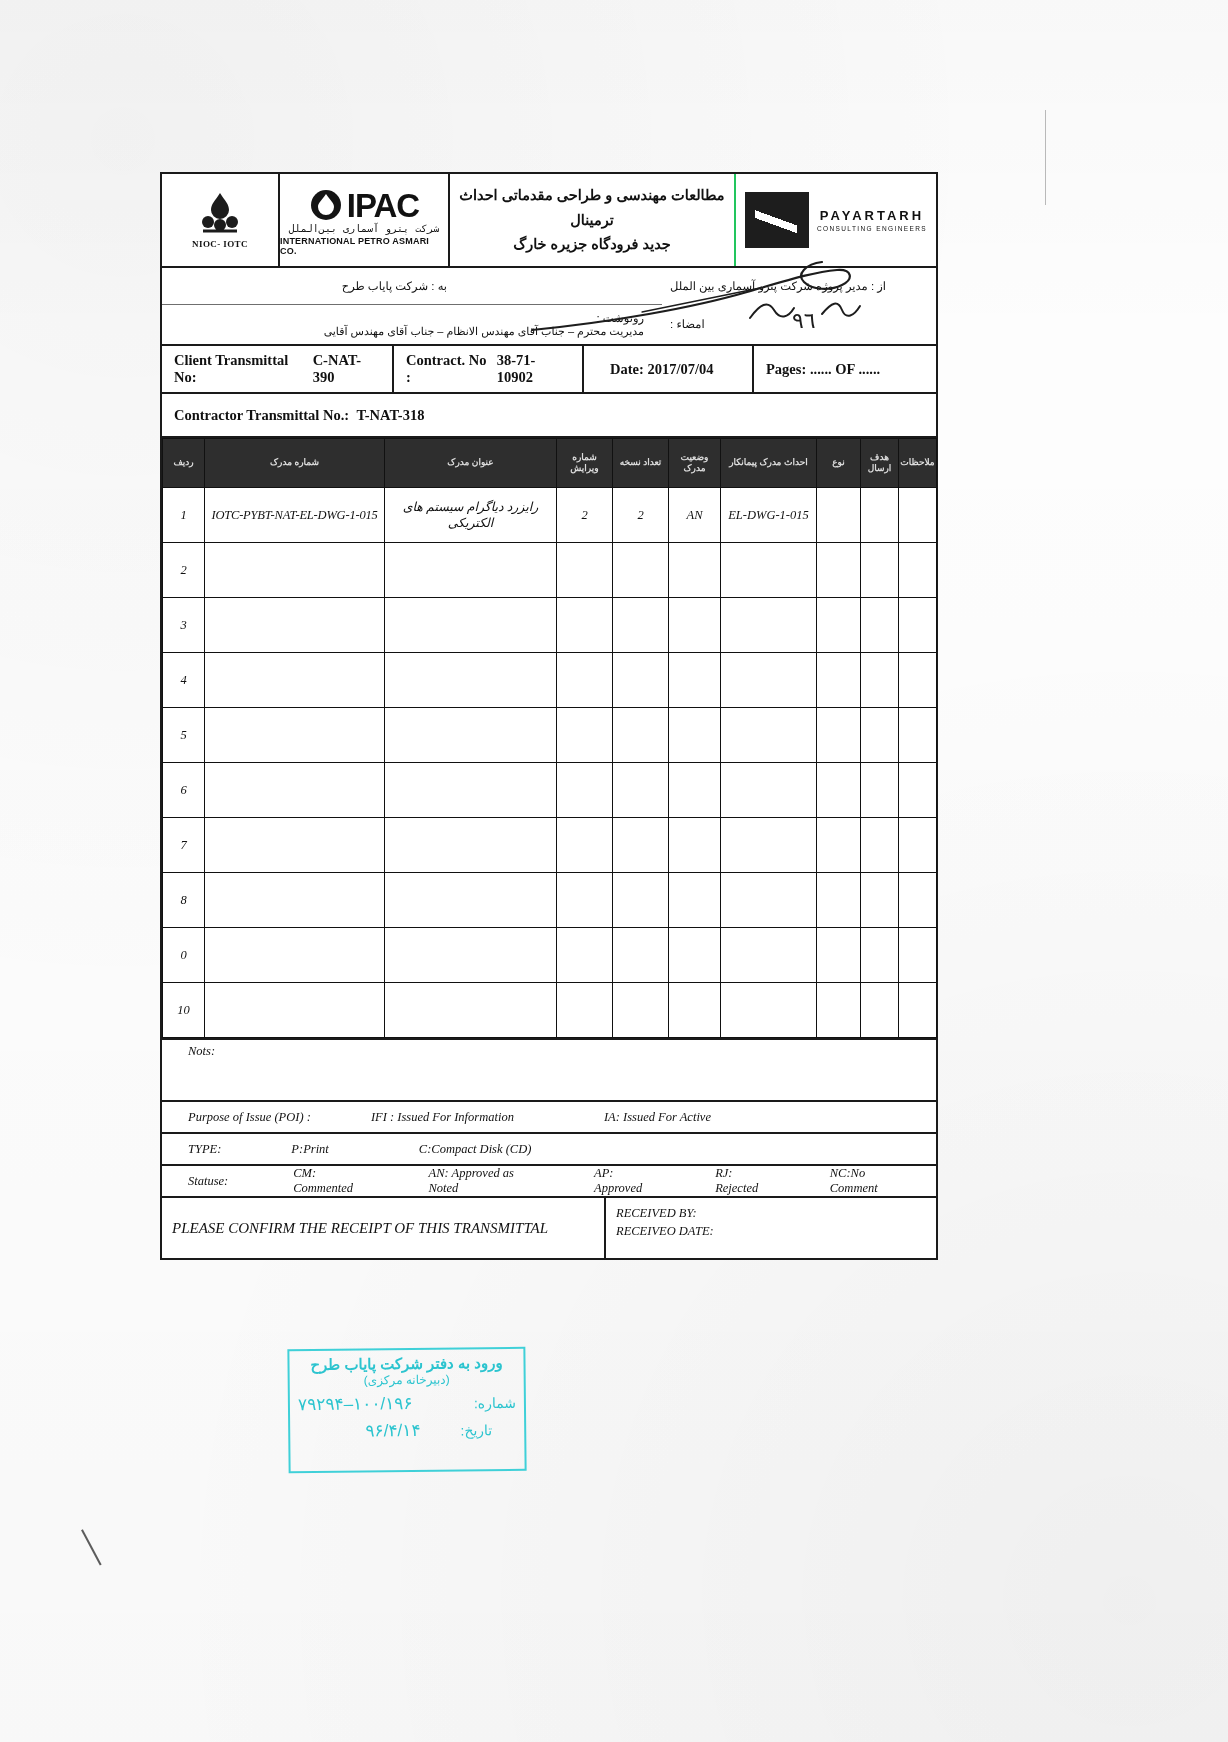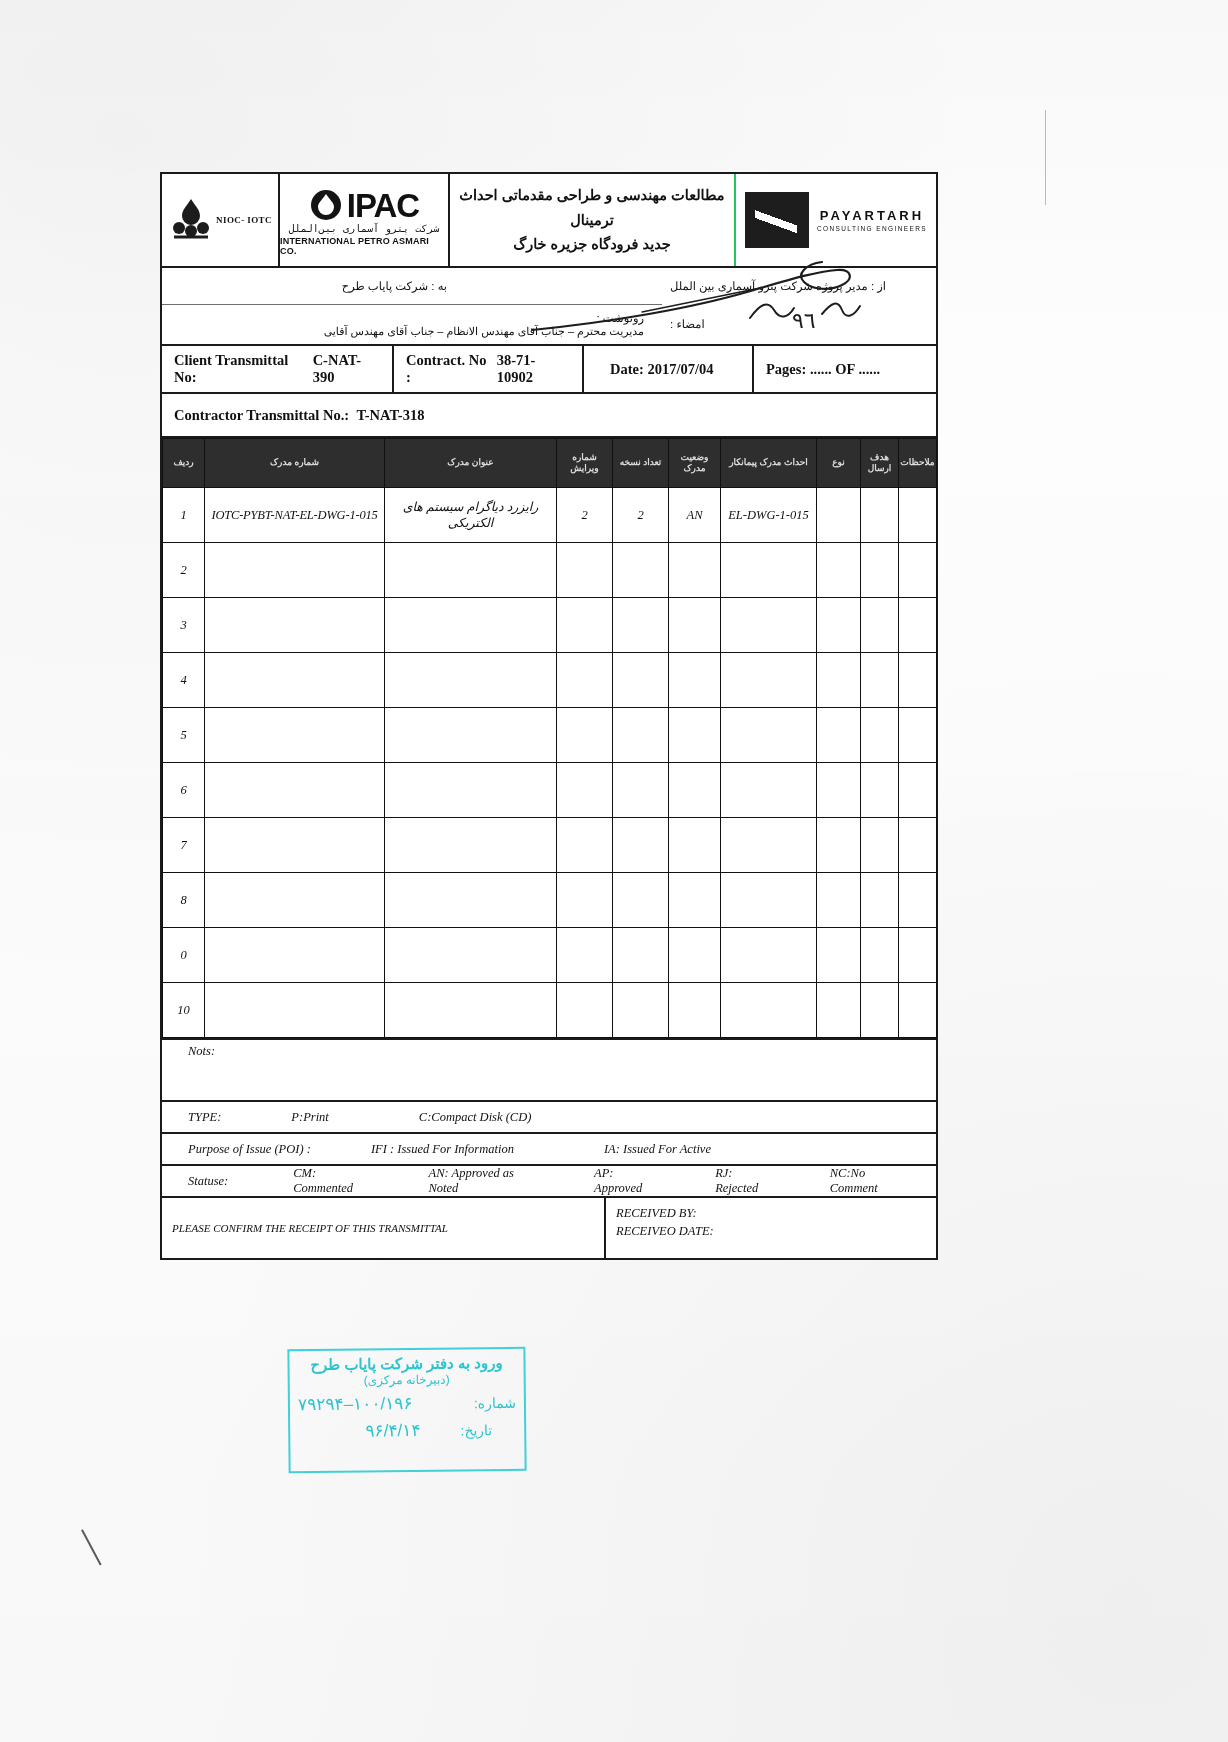--- a/index.html
+++ b/index.html
@@ -67,21 +67,21 @@
   }
   .hdr-cell {
     display: flex;
     align-items: center;
     justify-content: center;
     box-sizing: border-box;
   }
   .hdr-nioc {
     width: 118px;
     border-right: 2px solid #1a1a1a;
-    flex-direction: row;
+    flex-direction: column;
     gap: 2px;
   }
   .nioc-logo {
     width: 46px;
     height: 46px;
     position: relative;
   }
   .nioc-label {
     font-size: 9px;
     font-weight: bold;
@@ -295,21 +295,21 @@
     display: flex;
     border-top: 2px solid #1a1a1a;
     height: 60px;
   }
   .confirm-left {
     flex: 1;
     display: flex;
     align-items: center;
     padding: 0 10px;
     font-style: italic;
-    font-size: 11px;
+    font-size: 15px;
     border-right: 2px solid #1a1a1a;
     font-family: "Liberation Serif", serif;
   }
   .confirm-right {
     width: 330px;
     padding: 6px 10px;
     font-family: "Liberation Serif", serif;
     font-style: italic;
     font-size: 12.5px;
     line-height: 1.45;
@@ -608,34 +608,34 @@
           </tr>
         </tbody>
     </table>
 
     <div class="foot">
       <div class="foot-row foot-notes">
         <span>Nots:</span>
         <span></span>
       </div>
 
+      <div class="foot-row foot-poi">
+        <span>Purpose of Issue (POI) :</span>
+        <span class="gap-c"></span>
+        <span>IFI : Issued For Information</span>
+        <span class="gap-b"></span>
+        <span>IA: Issued For Active</span>
+      </div>
+
       <div class="foot-row foot-type">
         <span>TYPE:</span>
         <span class="gap-a"></span>
         <span>P:Print</span>
         <span class="gap-b"></span>
         <span>C:Compact Disk (CD)</span>
-      </div>
-
-      <div class="foot-row foot-poi">
-        <span>Purpose of Issue (POI) :</span>
-        <span class="gap-c"></span>
-        <span>IFI : Issued For Information</span>
-        <span class="gap-b"></span>
-        <span>IA: Issued For Active</span>
       </div>
 
       <div class="foot-row foot-status">
         <span>Statuse:</span>
         <span class="gap-a"></span>
         <span>CM: Commented</span>
         <span class="gap-c"></span>
         <span>AN: Approved as Noted</span>
         <span class="gap-c"></span>
         <span>AP: Approved</span>

